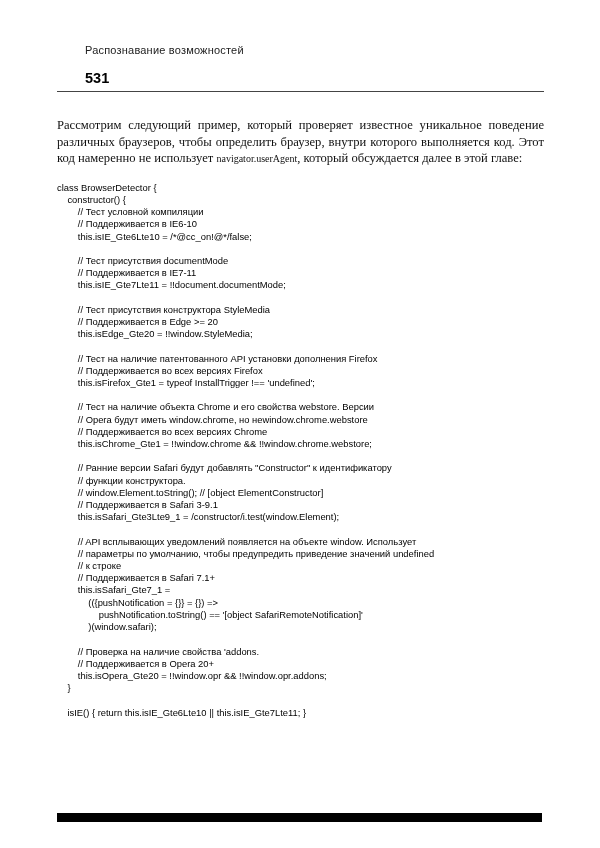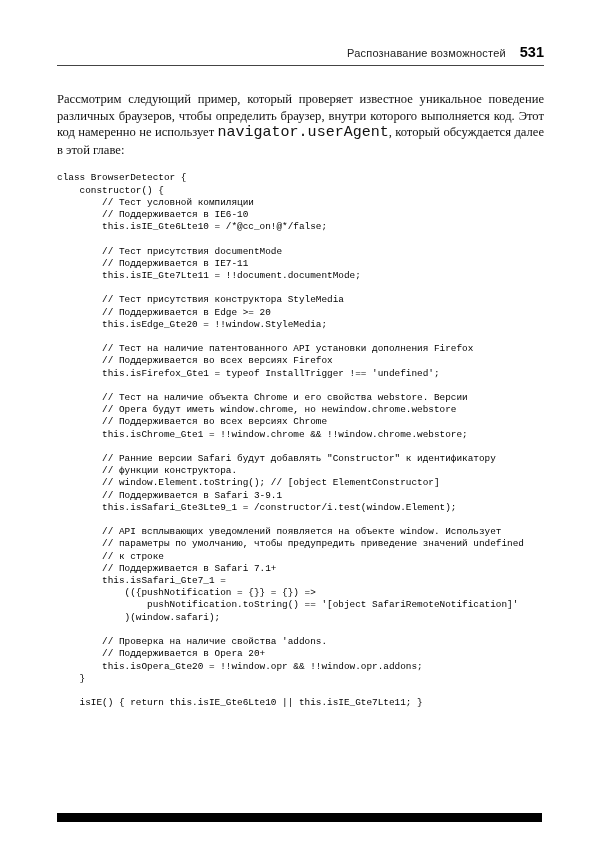--- a/index.html
+++ b/index.html
@@ -20,48 +20,50 @@
     right: 56px;
   }
   .running-header {
     display: flex;
     justify-content: flex-end;
     align-items: baseline;
     gap: 14px;
     padding-bottom: 5px;
     border-bottom: 1px solid #444;
     font-family: "Liberation Sans", sans-serif;
+    flex-direction: column;
   }
   .running-header .head-title {
     font-size: 11px;
     color: #222;
     letter-spacing: 0.2px;
   }
   .running-header .page-num {
     font-size: 14.5px;
     font-weight: bold;
     color: #000;
+    margin-left: 28px;
   }
   .body-text {
     margin-top: 25px;
     font-family: "Liberation Serif", serif;
     font-size: 12.6px;
     line-height: 16.6px;
     text-align: justify;
     color: #111;
   }
   .body-text p.para { margin: 0; }
   .body-text p.para + p.para { margin-top: 6px; }
   .mono {
-    font-family: Liberation Mono, monospace;
-    font-size: 15px;
+    font-family: Liberation Serif, serif;
+    font-size: 10px;
   }
   pre.code {
     margin-top: 14px;
-    font-family: Liberation Mono, monospace;
+    font-family: Liberation Sans, sans-serif;
     font-size: 9.4px;
     line-height: 12.2px;
     color: #000;
     white-space: pre;
   }
   .bottom-bar {
     position: absolute;
     left: 57px;
     right: 58px;
     bottom: 26px;

